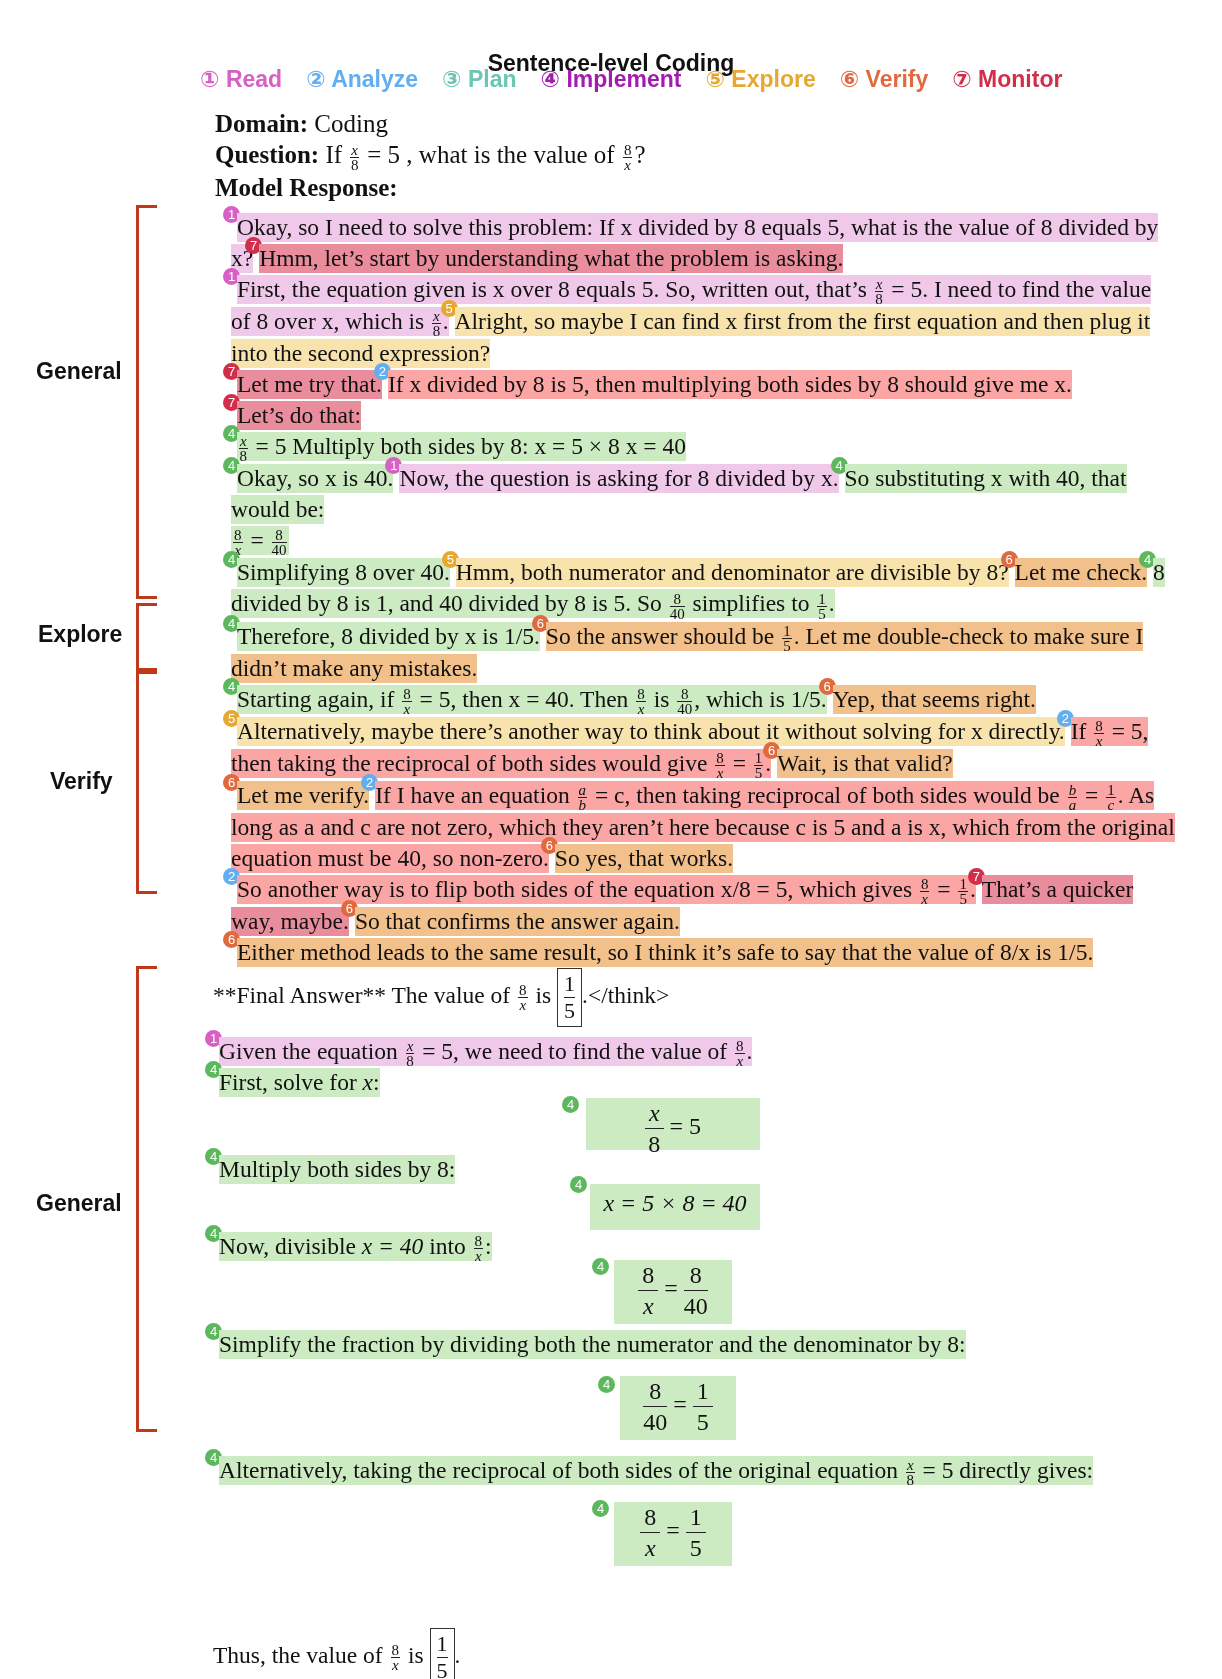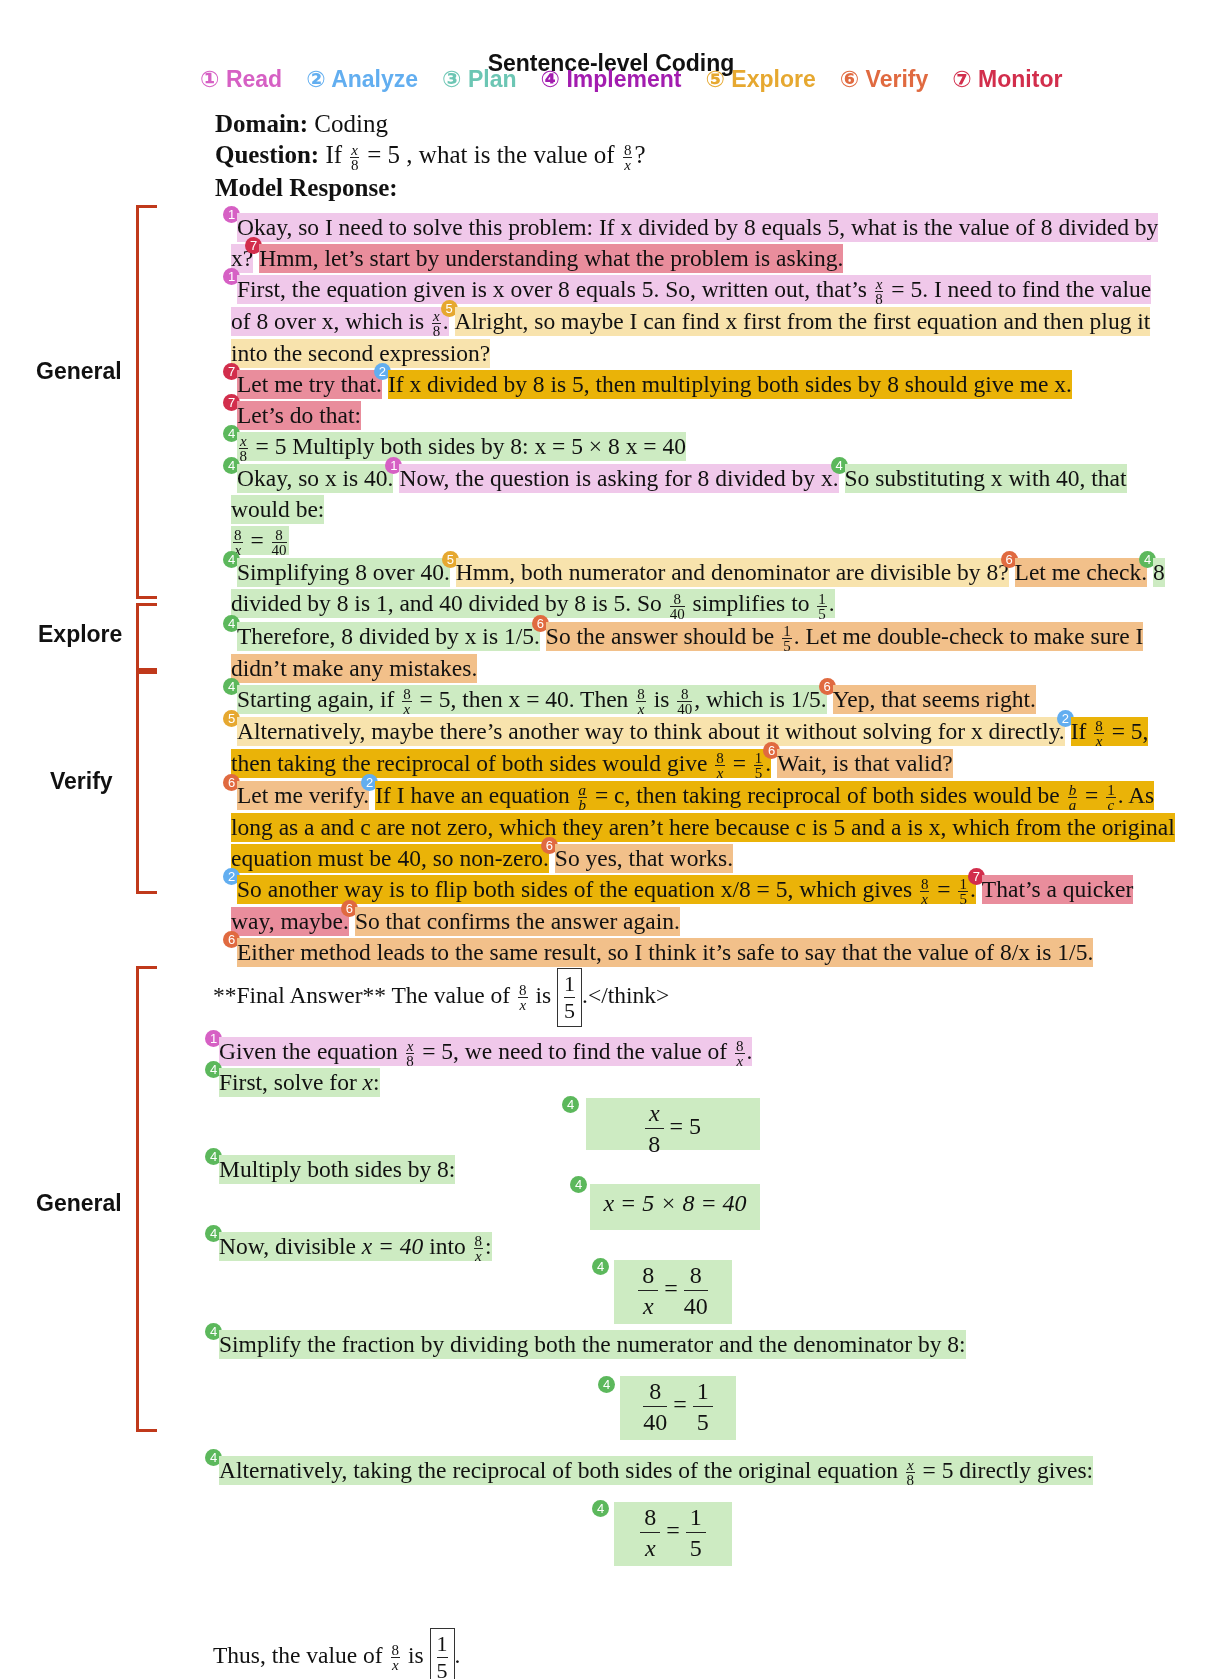--- a/index.html
+++ b/index.html
@@ -8,21 +8,21 @@
   .title { position: absolute; top: 30px; left: 0; width: 1222px; text-align: center;
            font-family: "Liberation Sans", "DejaVu Sans", sans-serif; font-weight: bold; font-size: 23px; margin-top: 20px; }
   .legend { position: absolute; top: 66px; left: 200px; display: flex; gap: 24px;
             font-family: "Liberation Sans", "DejaVu Sans", sans-serif; font-weight: bold; font-size: 23px; }
   .legend span { white-space: nowrap; }
   .meta { position: absolute; left: 215px; top: 108px; font-size: 25px; line-height: 31px; }
   .meta b { font-weight: bold; }
   .resp { position: absolute; left: 231px; width: 945px; font-size: 23.5px; line-height: 31px; }
   .seg { padding: 1px 0 2px 0; position: relative; box-decoration-break: clone; -webkit-box-decoration-break: clone; }
   .c1 { background: #f0c8ea; }
-  .c2 { background: #eab308; }
+  .c2 { background: #fca5a5; }
   .c4 { background: #cdebc2; }
   .c5 { background: #f8e3ad; }
   .c6 { background: #f2c08a; }
   .c7 { background: #e98d9c; }
   .badge { display: inline-block; width: 17px; height: 17px; border-radius: 50%; color: #fff;
            font-family: "Liberation Sans", "DejaVu Sans", sans-serif; font-size: 13px; line-height: 17px; text-align: center;
            vertical-align: top; margin-right: -3px; margin-left: -8px; position: relative; top: -6px; }
   .b1 { background: #d660c4; } .b2 { background: #62aef0; } .b4 { background: #5cb85c; }
   .b5 { background: #e6a830; } .b6 { background: #e06a40; } .b7 { background: #d22e4c; }
   .frac { display: inline-block; vertical-align: middle; text-align: center; font-size: 15px; line-height: 14px; margin: 0 2px; }

